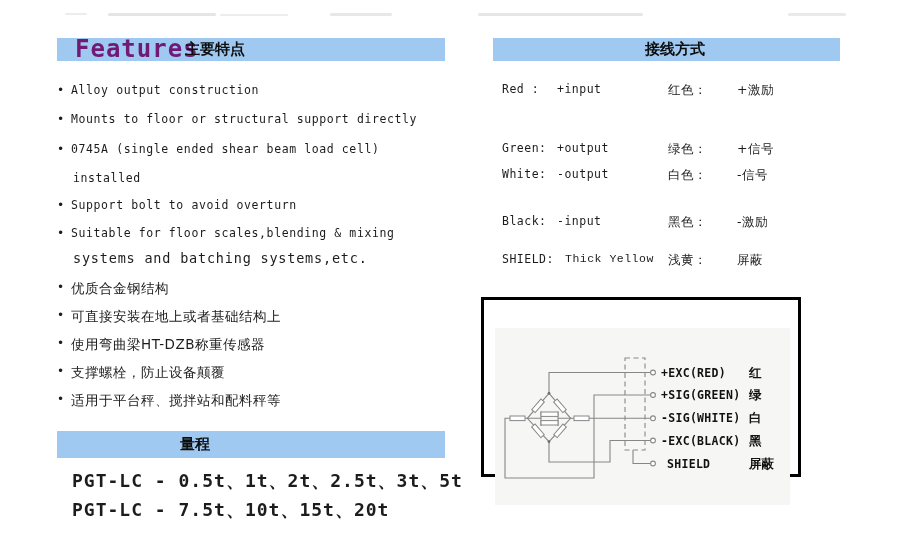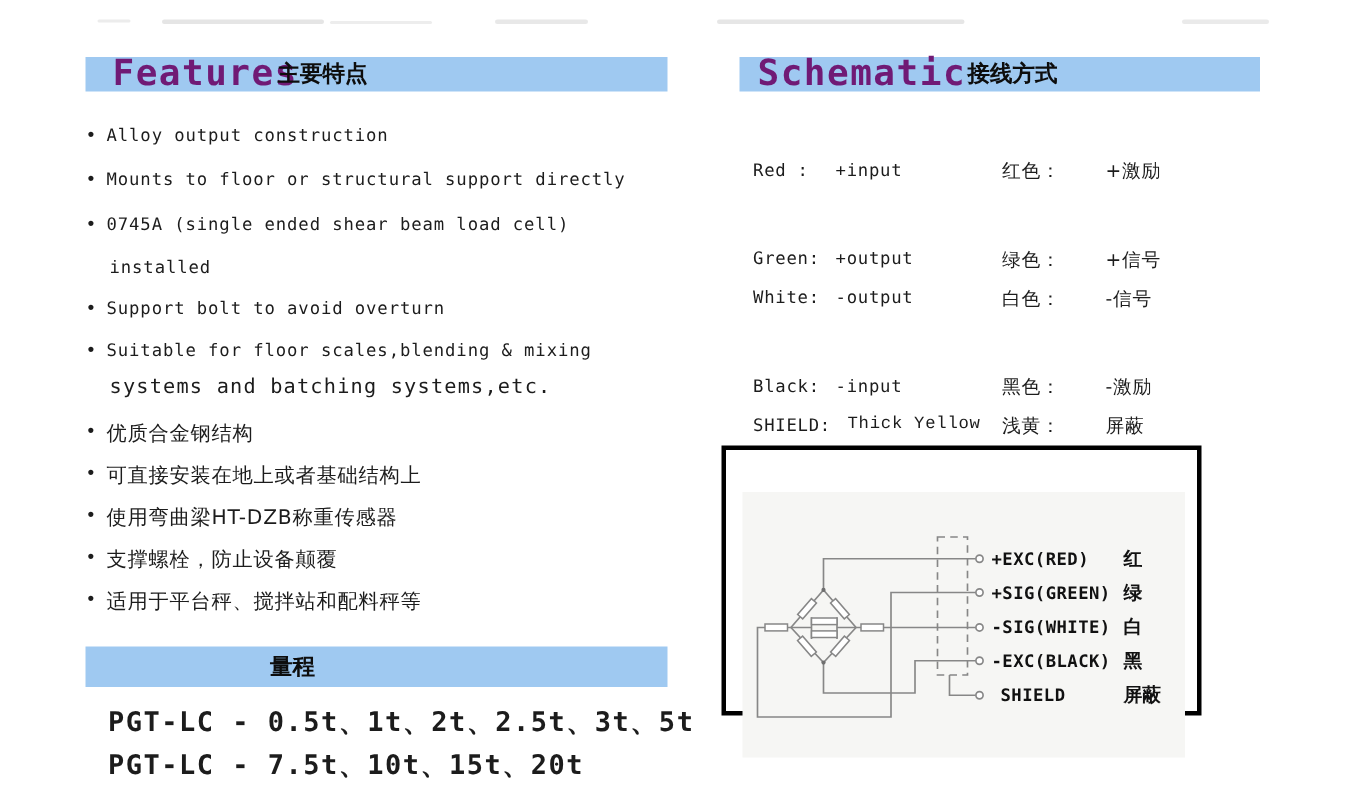--- a/index.html
+++ b/index.html
@@ -15,21 +15,21 @@
   .item { position:absolute; left:57px; white-space:nowrap; }
   .item.en { font-size:11.5px; letter-spacing:0.6px; }
   .item.cn { font-family:"DejaVu Sans",sans-serif; font-size:13.5px; letter-spacing:0.5px; }
   .item.b::before { content:"•"; position:absolute; left:0; top:0; font-size:12px; }
   .item.b { padding-left:14px; }
   .item.cont { padding-left:16px; }
   .item.big { font-size:13.5px; letter-spacing:0.8px; }
 
   .cap-line { position:absolute; left:72px; font-size:18px; font-weight:600; letter-spacing:1px; white-space:nowrap; }
 
-  .wire-row { position:absolute; left:502px; width:350px; height:15px; font-size:11.5px; letter-spacing:0.5px; white-space:nowrap;margin-top:24px; }
+  .wire-row { position:absolute; left:502px; width:350px; height:15px; font-size:11.5px; letter-spacing:0.5px; white-space:nowrap; }
   .wire-row span { position:absolute; top:0; }
   .wr-c1 { left:0; }
   .wr-c2 { left:55px; }
   .wr-c3 { left:166px; font-family:"DejaVu Sans",sans-serif; font-size:12.5px; }
   .wr-c4 { left:235px; font-family:"DejaVu Sans",sans-serif; font-size:12.5px; }
 
   .diagram-box { position:absolute; left:481px; top:297px; width:320px; height:180px; border:3px solid #000; background:#fff; }
   .diagram-box svg { display:block; width:314px; height:214px; }
   .dg-label { font-family:"DejaVu Sans Mono","Liberation Mono",monospace; font-weight:bold; font-size:11.5px; fill:#111; letter-spacing:0.3px; }
   .dg-zh { font-family:"DejaVu Sans",sans-serif; font-weight:bold; font-size:12.5px; fill:#111; }
@@ -62,21 +62,20 @@
 <div class="item cn b" style="top:364px;">支撑螺栓，防止设备颠覆</div>
 <div class="item cn b" style="top:392px;">适用于平台秤、搅拌站和配料秤等</div>
 
 <div class="band" style="left:57px;top:431px;width:388px;height:27px;">
   <span class="band-sub" style="left:123px;">量程</span>
 </div>
 <div class="cap-line cjk" style="top:469px;">PGT-LC - 0.5t、1t、2t、2.5t、3t、5t</div>
 <div class="cap-line cjk" style="top:498px;">PGT-LC - 7.5t、10t、15t、20t</div>
 
 <div class="band" style="left:493px;top:38px;width:347px;height:23px;">
-  <span class="band-title" style="left:12px;">Schematic</span>
   <span class="band-sub" style="left:152px;">接线方式</span>
 </div>
 
 <div class="wire-row" style="top:82px;">
   <span class="wr-c1">Red :</span>
   <span class="wr-c2">+input</span>
   <span class="wr-c3">红色：</span>
   <span class="wr-c4">+激励</span>
 </div>
 <div class="wire-row" style="top:141px;">
@@ -84,21 +83,21 @@
   <span class="wr-c2">+output</span>
   <span class="wr-c3">绿色：</span>
   <span class="wr-c4">+信号</span>
 </div>
 <div class="wire-row" style="top:167px;">
   <span class="wr-c1">White:</span>
   <span class="wr-c2">-output</span>
   <span class="wr-c3">白色：</span>
   <span class="wr-c4">-信号</span>
 </div>
-<div class="wire-row" style="top:226px;">
+<div class="wire-row" style="top:214px;">
   <span class="wr-c1">Black:</span>
   <span class="wr-c2">-input</span>
   <span class="wr-c3">黑色：</span>
   <span class="wr-c4">-激励</span>
 </div>
 <div class="wire-row" style="top:252px;">
   <span class="wr-c1">SHIELD:</span>
   <span class="wr-c2" style="left:63px;font-family:Liberation Mono, monospace;">Thick Yellow</span>
   <span class="wr-c3">浅黄：</span>
   <span class="wr-c4">屏蔽</span>

